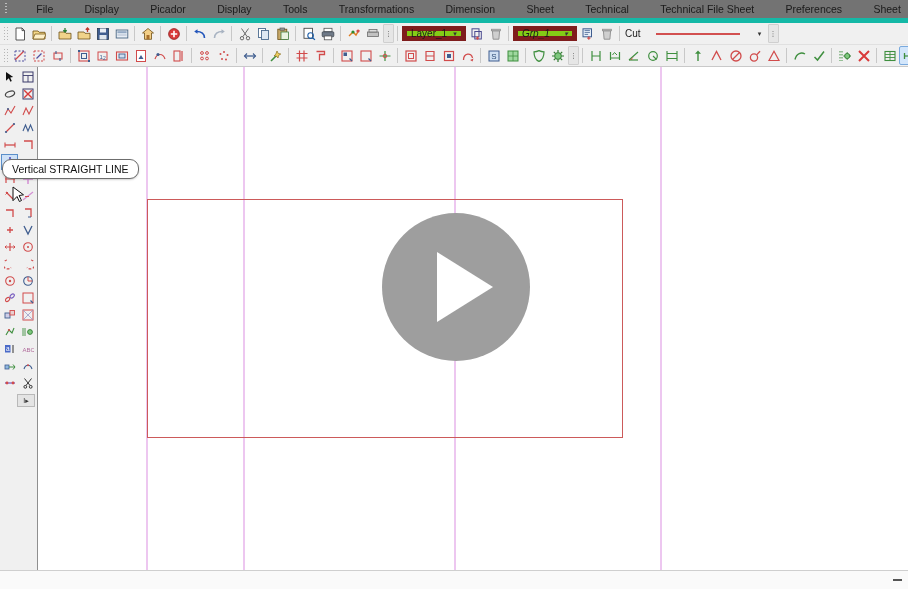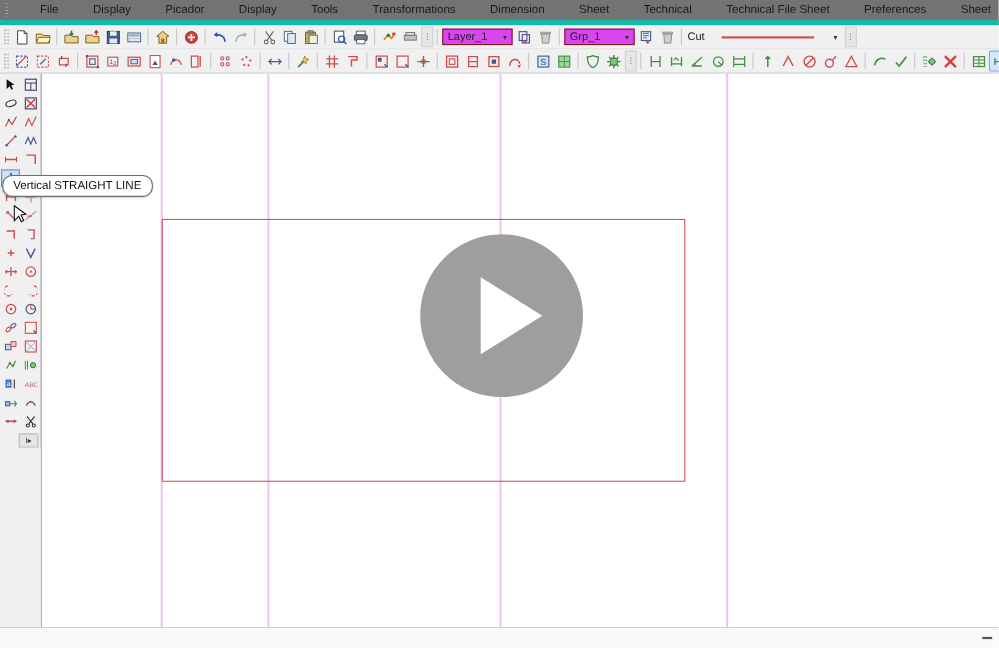--- a/index.html
+++ b/index.html
@@ -58,28 +58,28 @@
   .tbtn.sel{border-color:#7aaade;background:#d3e6fb;}
   .tbtn svg{display:block;}
   .overflow{
     width:9px;height:17px;flex:none;display:flex;flex-direction:column;
     align-items:center;justify-content:center;color:#444;font-size:7px;line-height:5px;cursor:default;
     background:#e6e6e6;border:1px solid #cfcfcf;border-radius:1px;margin-left:1px;
   }
 
   
   .combo{
-    height:15px;border:1px solid #7f1d1d;background:#d946ef;display:flex;align-items:center;
+    height:15px;border:5px solid #7f1d1d;background:#84cc16;display:flex;align-items:center;
     font-size:10px;color:#1a1a1a;padding:0 0 0 4px;margin:0 1px;box-sizing:border-box;cursor:default;
   }
   .combo .cval{flex:1;white-space:nowrap;overflow:hidden;}
   .combo .carrow{width:12px;display:flex;align-items:center;justify-content:center;
     font-size:7px;color:#333;}
   .combo-layer{width:64px;}
-  .combo-grp{width:64px;}
+  .combo-grp{width:64px;font-style:italic;}
   .combo-line{width:118px;padding-left:0;border:none;background:transparent;}
   .line-preview{flex:1;height:15px;position:relative;}
   .line-preview::after{
     content:"";position:absolute;left:8px;right:14px;top:7px;height:2px;background:#d25050;
   }
   .cut-label{font-size:10px;color:#1a1a1a;padding:0 6px 0 2px;white-space:nowrap;}
 
   
   .bodyrow{display:flex;height:505px;}
   .sidebar{

